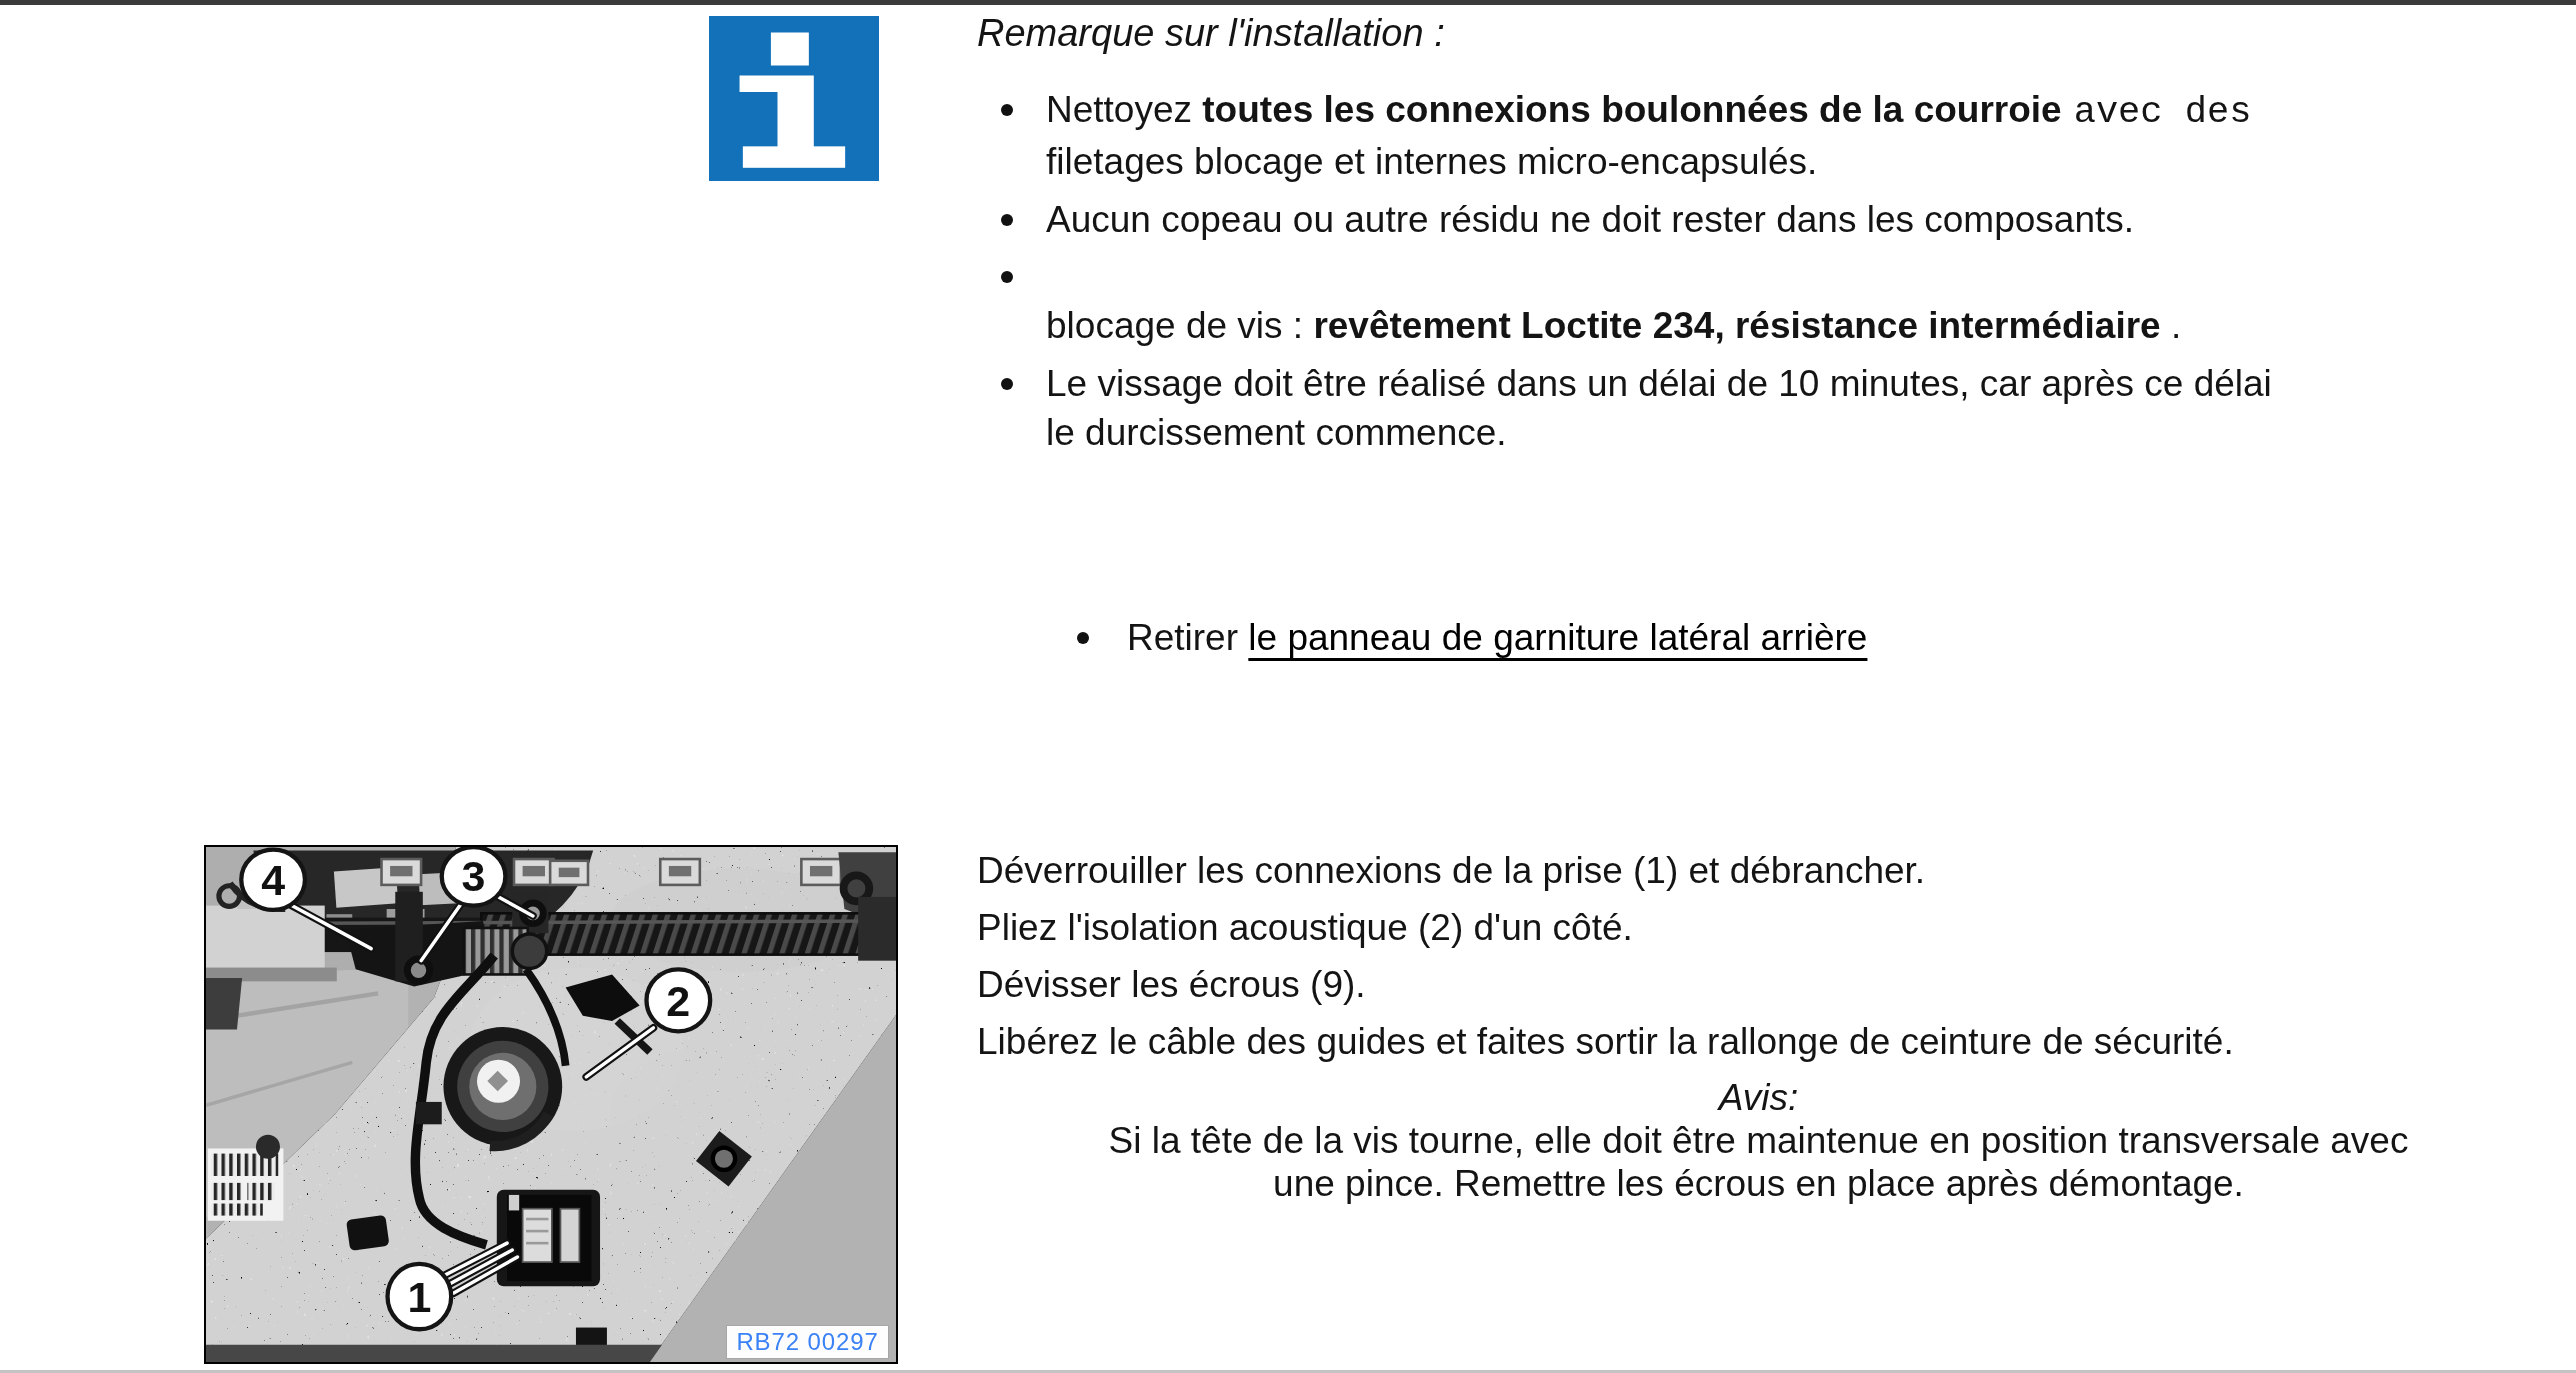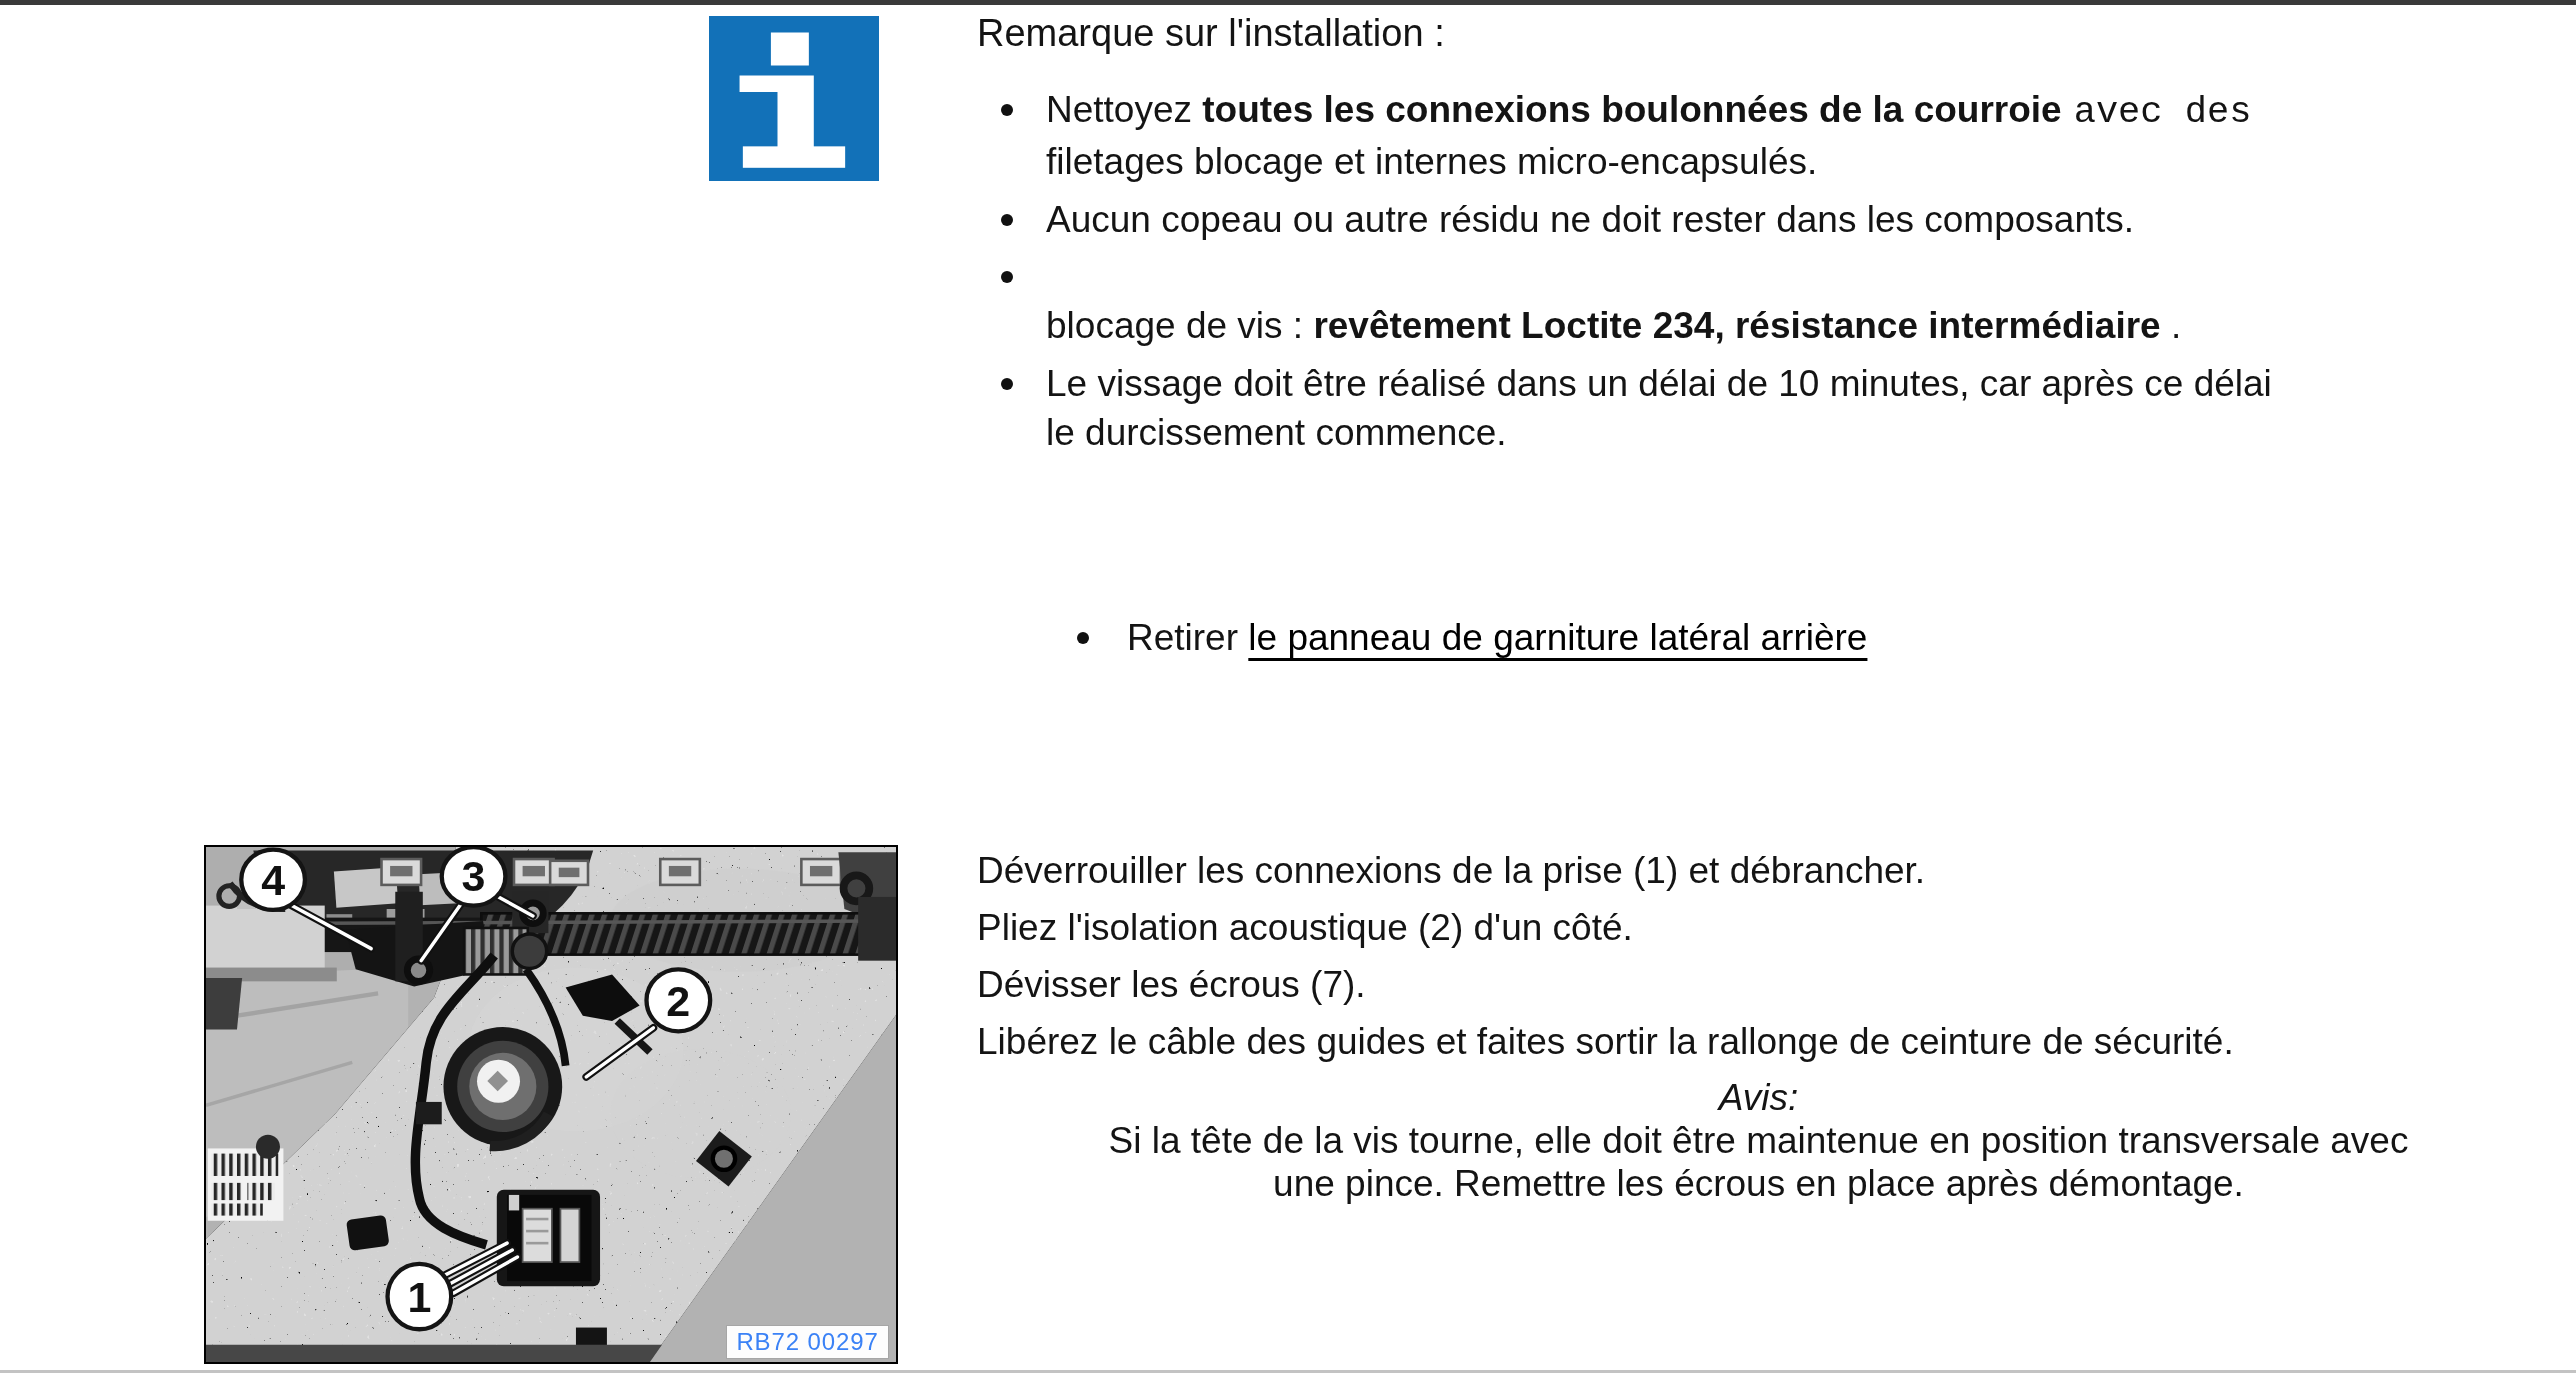--- a/index.html
+++ b/index.html
@@ -8,21 +8,21 @@
     font-family:"Liberation Sans",sans-serif;color:#141414;overflow:hidden;
   }
   .topbar{position:absolute;top:0;left:0;width:100%;height:5.2px;background:#3a3a3a;}
   .botbar{position:absolute;bottom:0;left:0;width:100%;height:4.3px;background:#c3c3c3;}
 
   
   .info-icon{position:absolute;left:709px;top:15.5px;width:170px;height:165px;background:#1271b8;}
   .info-icon svg{display:block;width:100%;height:100%;}
 
   
-  .note-title{position:absolute;left:977px;top:12px;font-size:38px;}
+  .note-title{position:absolute;left:977px;top:12px;font-size:38px;font-style:italic;}
   .blist{position:absolute;left:1001px;top:85px;}
   .bitem{display:flex;margin-bottom:8.6px;}
   .dot{flex:0 0 auto;width:12px;height:12px;border-radius:50%;background:#111;margin:19px 33px 0 0;}
   .btext{font-size:37px;line-height:49px;white-space:nowrap;}
   .btext b{font-weight:bold;}
   .gap-l{margin-left:12px;font-family:Liberation Mono, monospace;}
 
   .h2{position:absolute;left:977px;top:524px;font-size:38px;font-weight:bold;}
   .blist2{position:absolute;left:1077px;top:613px;}
   .blist2 .dot{margin-right:38px;}
@@ -263,18 +263,18 @@
         <ellipse cx="248" cy="522" rx="37" ry="38" fill="#ffffff" stroke="#141414" stroke-width="5"></ellipse>
         <text x="248" y="540">1</text>
       </g>
     </svg>
     <div class="fig-ref">RB72 00297</div>
   </div>
 
   <div class="steps">
     <p>Déverrouiller les connexions de la prise (1) et débrancher.</p>
     <p>Pliez l'isolation acoustique (2) d'un côté.</p>
-    <p>Dévisser les écrous (7).</p>
+    <p>Dévisser les écrous (9).</p>
     <p>Libérez le câble des guides et faites sortir la rallonge de ceinture de sécurité.</p>
     <p class="avis"><span class="it">Avis:</span><br><span>Si la tête de la vis tourne, elle doit être maintenue en position transversale avec</span><br><span>une pince. Remettre les écrous en place après démontage.</span></p>
   </div>
 </div>
 
 
 </body></html>

